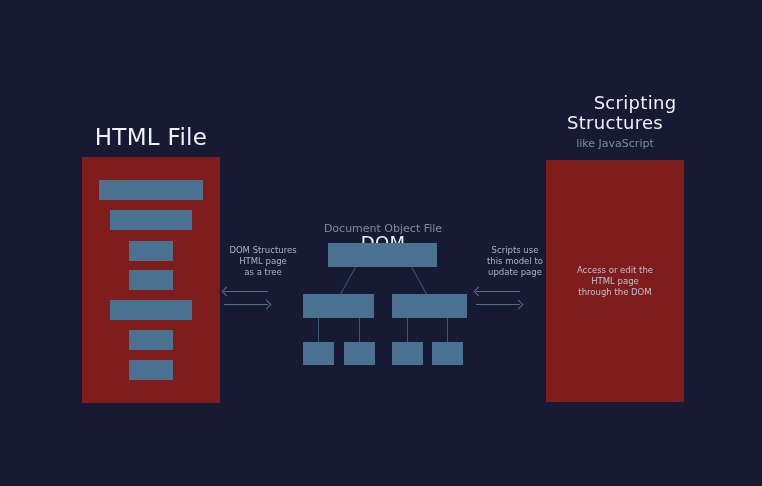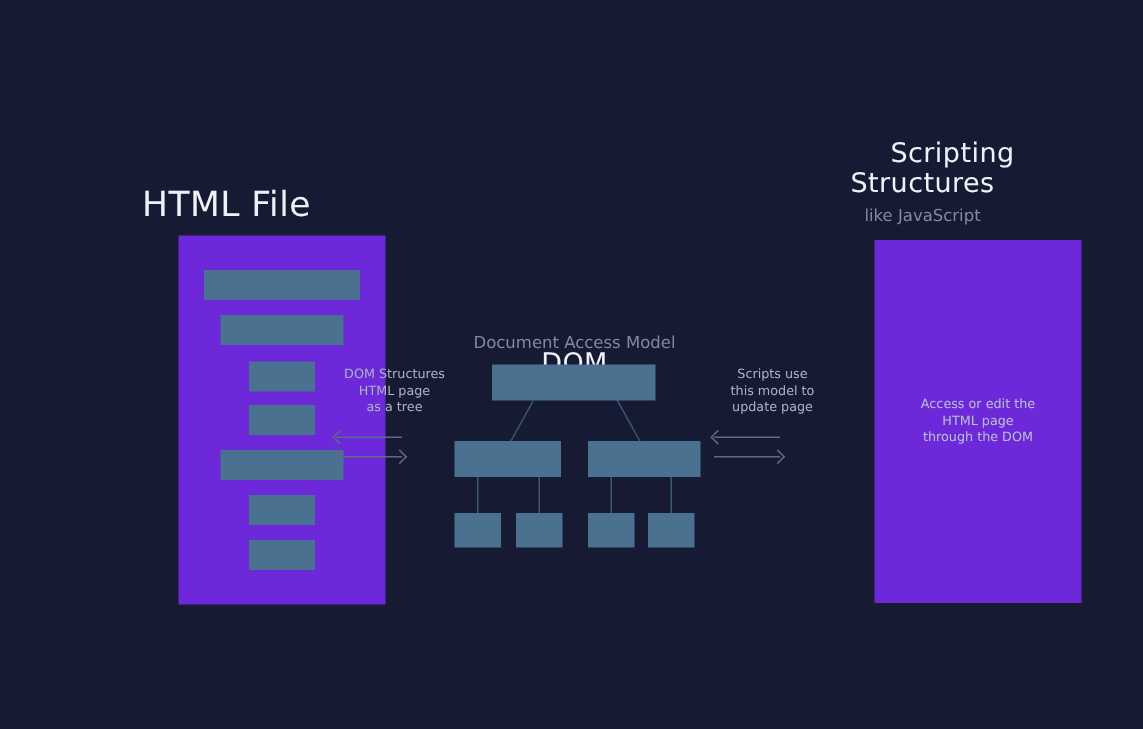--- a/index.html
+++ b/index.html
@@ -17,22 +17,21 @@
   .stage {
     position: absolute;
     inset: 0;
     width: 762px;
     height: 486px;
   }
 
   
   .panel {
     position: absolute;
-    background: #6d28d9;
-    margin-left: 37px;
+    background: #7f1d1d;
   }
 
   
   .heading {
     position: absolute;
     color: #eef1f6;
     font-size: 23px;
     letter-spacing: .3px;
     text-align: center;
     white-space: nowrap;
@@ -149,21 +148,21 @@
 as a tree</div>
     <div class="arrows">
       <div class="arrow-line arrow-left"></div>
       <div class="arrow-head left"></div>
       <div class="arrow-line arrow-right"></div>
       <div class="arrow-head right"></div>
     </div>
   </div>
 
   <div class="heading big" style="left:303px; top:197px; width:160px;margin-top:35px;">DOM</div>
-  <div class="subheading" style="left:303px; top:222px; width:160px;">Document Access Model</div>
+  <div class="subheading" style="left:303px; top:222px; width:160px;">Document Object File</div>
 
   <div>
 
     <div class="connector diag" style="left:355px; top:267px; height:34px; transform:rotate(29deg);"></div>
     <div class="connector diag" style="left:411px; top:267px; height:34px; transform:rotate(-29deg);"></div>
 
     <div class="connector" style="left:318px; top:318px; width:1px; height:24px;"></div>
     <div class="connector" style="left:359px; top:318px; width:1px; height:24px;"></div>
     <div class="connector" style="left:407px; top:318px; width:1px; height:24px;"></div>
     <div class="connector" style="left:447px; top:318px; width:1px; height:24px;"></div>

